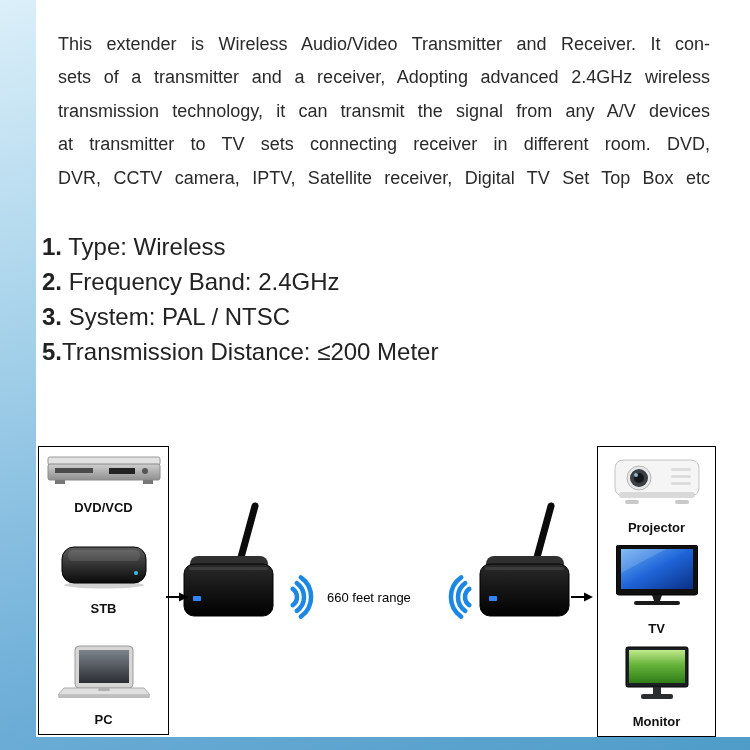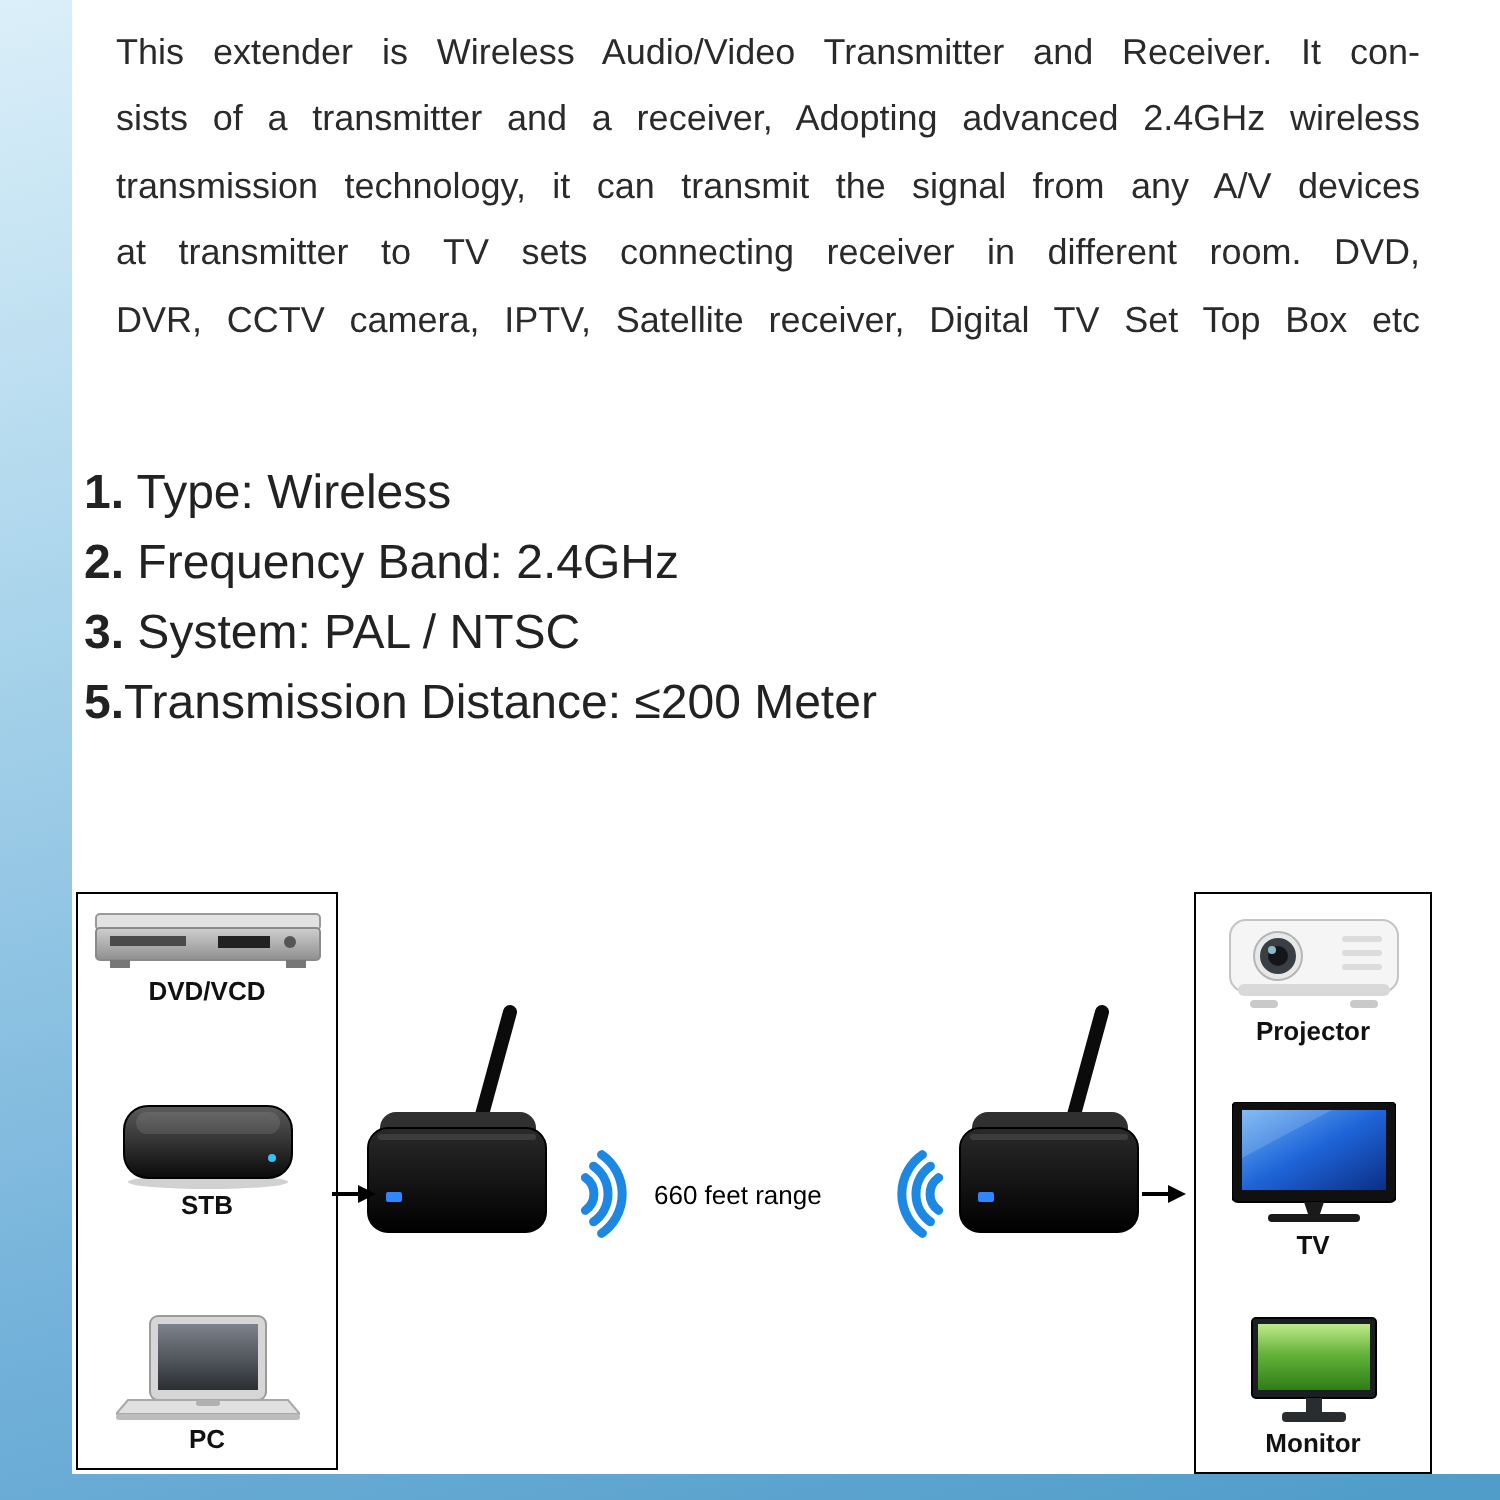--- a/index.html
+++ b/index.html
@@ -14,21 +14,21 @@
   }
   .content-panel {
     position: absolute;
     left: 36px; top: 0;
     width: 714px; height: 737px;
     background: #ffffff;
   }
   
   .intro {
     position: absolute;
-    left: 58px; top: 10px;
+    left: 58px; top: 28px;
     width: 652px;
     font-size: 18px;
     color: #2a2a2a;
   }
   .intro-line {
     line-height: 33.4px;
     text-align: justify;
     text-align-last: justify;
   }
   
@@ -51,21 +51,21 @@
     align-items: center;
     justify-content: space-between;
     padding: 7px 2px;
   }
   #sources-box  { left: 38px;  top: 446px; width: 131px; height: 289px; }
   #displays-box { left: 597px; top: 446px; width: 119px; height: 291px; }
   .device-cell {
     display: flex;
     flex-direction: column;
     align-items: center;
-    gap: 0;
+    gap: 12px;
   }
   .device-label {
     font-size: 13px;
     font-weight: 700;
     color: #111;
     text-align: center;
   }
   .unit { position: absolute; width: 95px; height: 125px; }
   #transmitter-unit { left: 181px; top: 497px; }
   #receiver-unit    { left: 477px; top: 497px; }
@@ -83,21 +83,21 @@
     color: #000;
   }
 </style>
 </head>
 <body>
 
 <div class="content-panel"></div>
 
 <div class="intro">
   <div class="intro-line">This extender is Wireless Audio/Video Transmitter and Receiver. It con-</div>
-  <div class="intro-line">sists of a transmitter and a receiver, Adopting advanced 2.4GHz wireless</div>
+  <div class="intro-line">sets of a transmitter and a receiver, Adopting advanced 2.4GHz wireless</div>
   <div class="intro-line">transmission technology, it can transmit the signal from any A/V devices</div>
   <div class="intro-line">at transmitter to TV sets connecting receiver in different room. DVD,</div>
   <div class="intro-line">DVR, CCTV camera, IPTV, Satellite receiver, Digital TV Set Top Box etc</div>
 </div>
 
 <div class="specs">
   <div class="spec-row"><span class="spec-num">1.</span><span class="spec-text"> Type: Wireless</span></div>
   <div class="spec-row"><span class="spec-num">2.</span><span class="spec-text"> Frequency Band: 2.4GHz</span></div>
   <div class="spec-row"><span class="spec-num">3.</span><span class="spec-text"> System: PAL / NTSC</span></div>
   <div class="spec-row"><span class="spec-num">5.</span><span class="spec-text">Transmission Distance: ≤200 Meter</span></div>

